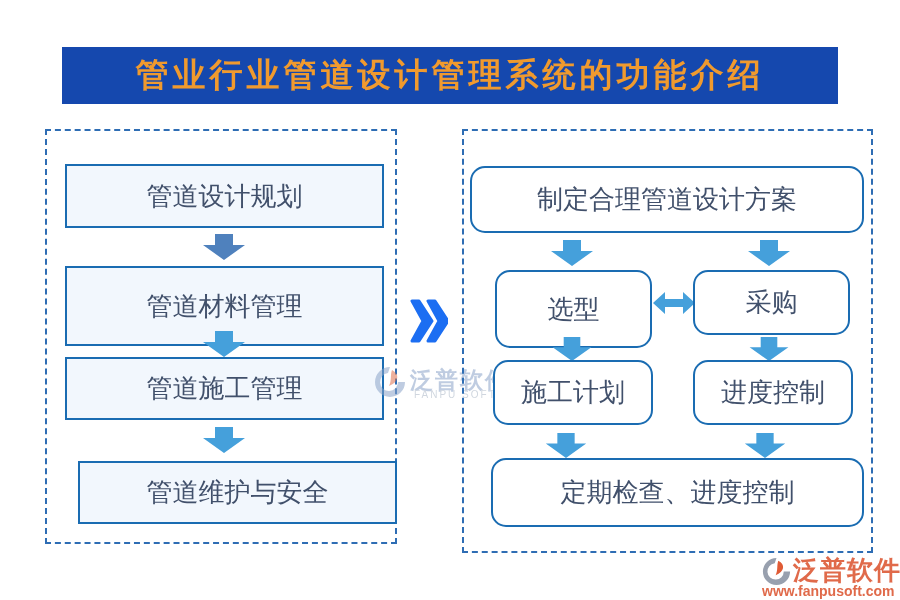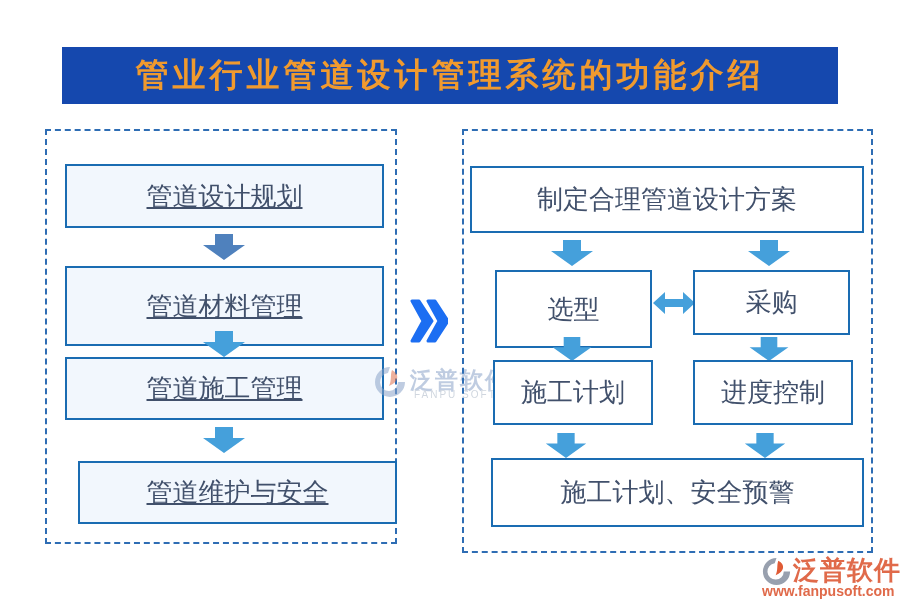--- a/index.html
+++ b/index.html
@@ -21,22 +21,22 @@
   
   .panel{border:2px dashed #2e6db4;background:transparent;}
   .panel-left{left:45px;top:129px;width:348px;height:411px;}
   .panel-right{left:462px;top:129px;width:407px;height:420px;}
 
   
   .box{
     border:2px solid #1a6cb2;display:flex;align-items:center;justify-content:center;
     color:#41506b;font-size:26px;white-space:nowrap;box-sizing:border-box;
   }
-  .tint{background:#f2f7fd;text-decoration:underline;}
-  .white{background:#ffffff;}
+  .tint{background:#f2f7fd;}
+  .white{background:#ffffff;border-radius:15px;}
 
   .lb1{left:65px;top:164px;width:319px;height:64px;}
   .lb2{left:65px;top:266px;width:319px;height:80px;}
   .lb3{left:65px;top:357px;width:319px;height:63px;}
   .lb4{left:65px;top:461px;width:319px;height:63px;margin-left:13px;}
 
   .la1{left:203px;top:234px;}
   .la2{left:203px;top:331px;}
   .la3{left:203px;top:427px;}
 
@@ -152,21 +152,21 @@
 </div>
 
 <svg class="abs ra5" width="42" height="25" viewBox="0 0 42 26">
   <polygon points="12,0 30,0 30,11 42,11 21,26 0,11 12,11" fill="#45a0db"></polygon>
 </svg>
 <svg class="abs ra6" width="42" height="25" viewBox="0 0 42 26">
   <polygon points="12,0 30,0 30,11 42,11 21,26 0,11 12,11" fill="#45a0db"></polygon>
 </svg>
 
 <div class="abs box white rbottom">
-  <span>施工计划、安全预警</span>
+  <span>定期检查、进度控制</span>
 </div>
 
 <div class="abs footer-brand">
   <svg class="fb-logo" width="29" height="29" viewBox="0 0 32 32">
     <path d="M16,1 A15,15 0 1 0 31,16 L24,16 A9,9 0 1 1 14,7 Z" fill="#98a0ae"></path>
     <path d="M18,4 C26,8 25,16 15,20 C18,14 16,9 18,4 Z" fill="#e05b35"></path>
   </svg>
   <span class="fb-cn">泛普软件</span>
   <span class="fb-url">www.fanpusoft.com</span>
 </div>

